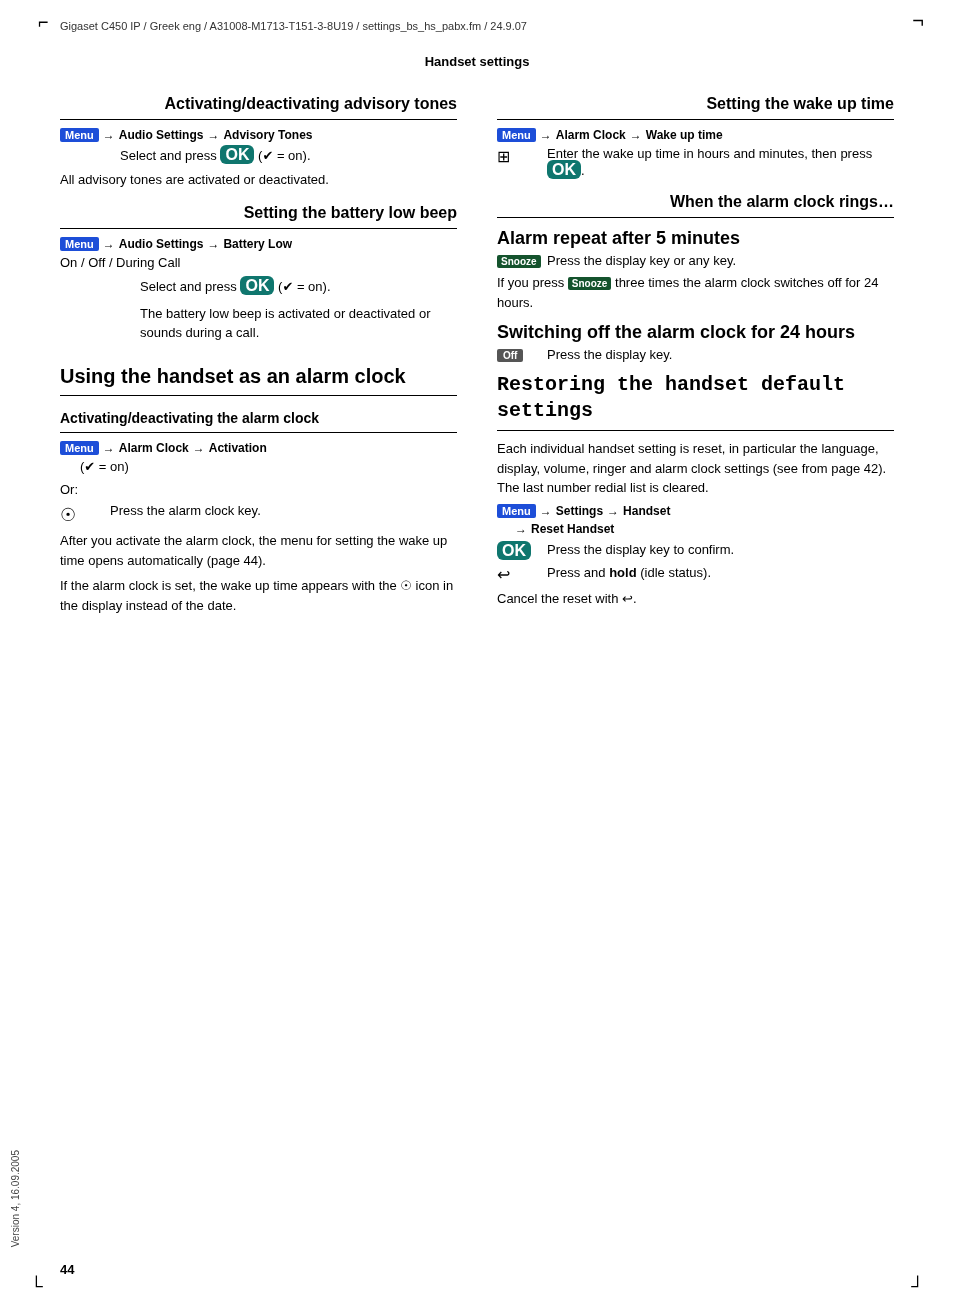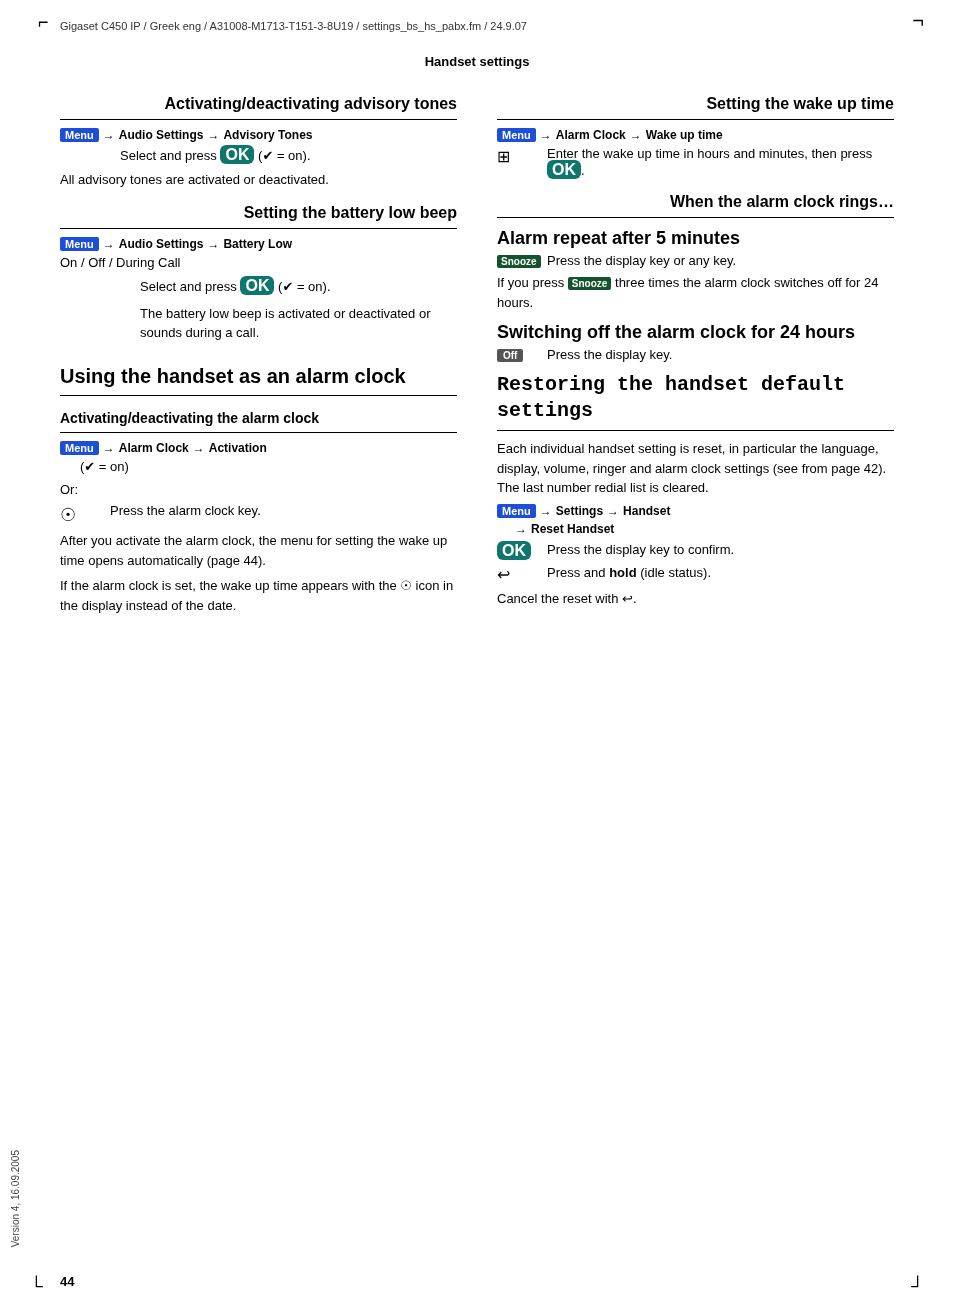--- a/index.html
+++ b/index.html
@@ -109,21 +109,21 @@
       left: 10px;
       bottom: 60px;
       font-size: 10px;
       color: #444;
       writing-mode: vertical-rl;
       transform: rotate(180deg);
       white-space: nowrap;
     }
     .page-num {
       position: absolute;
-      bottom: 18px;
+      bottom: 30px;
       left: 60px;
       font-size: 13px;
       font-weight: bold;
     }
     .corner-marks {
       position: absolute;
       top: 10px; right: 30px;
       font-size: 20px;
       line-height: 1;
       color: #000;

